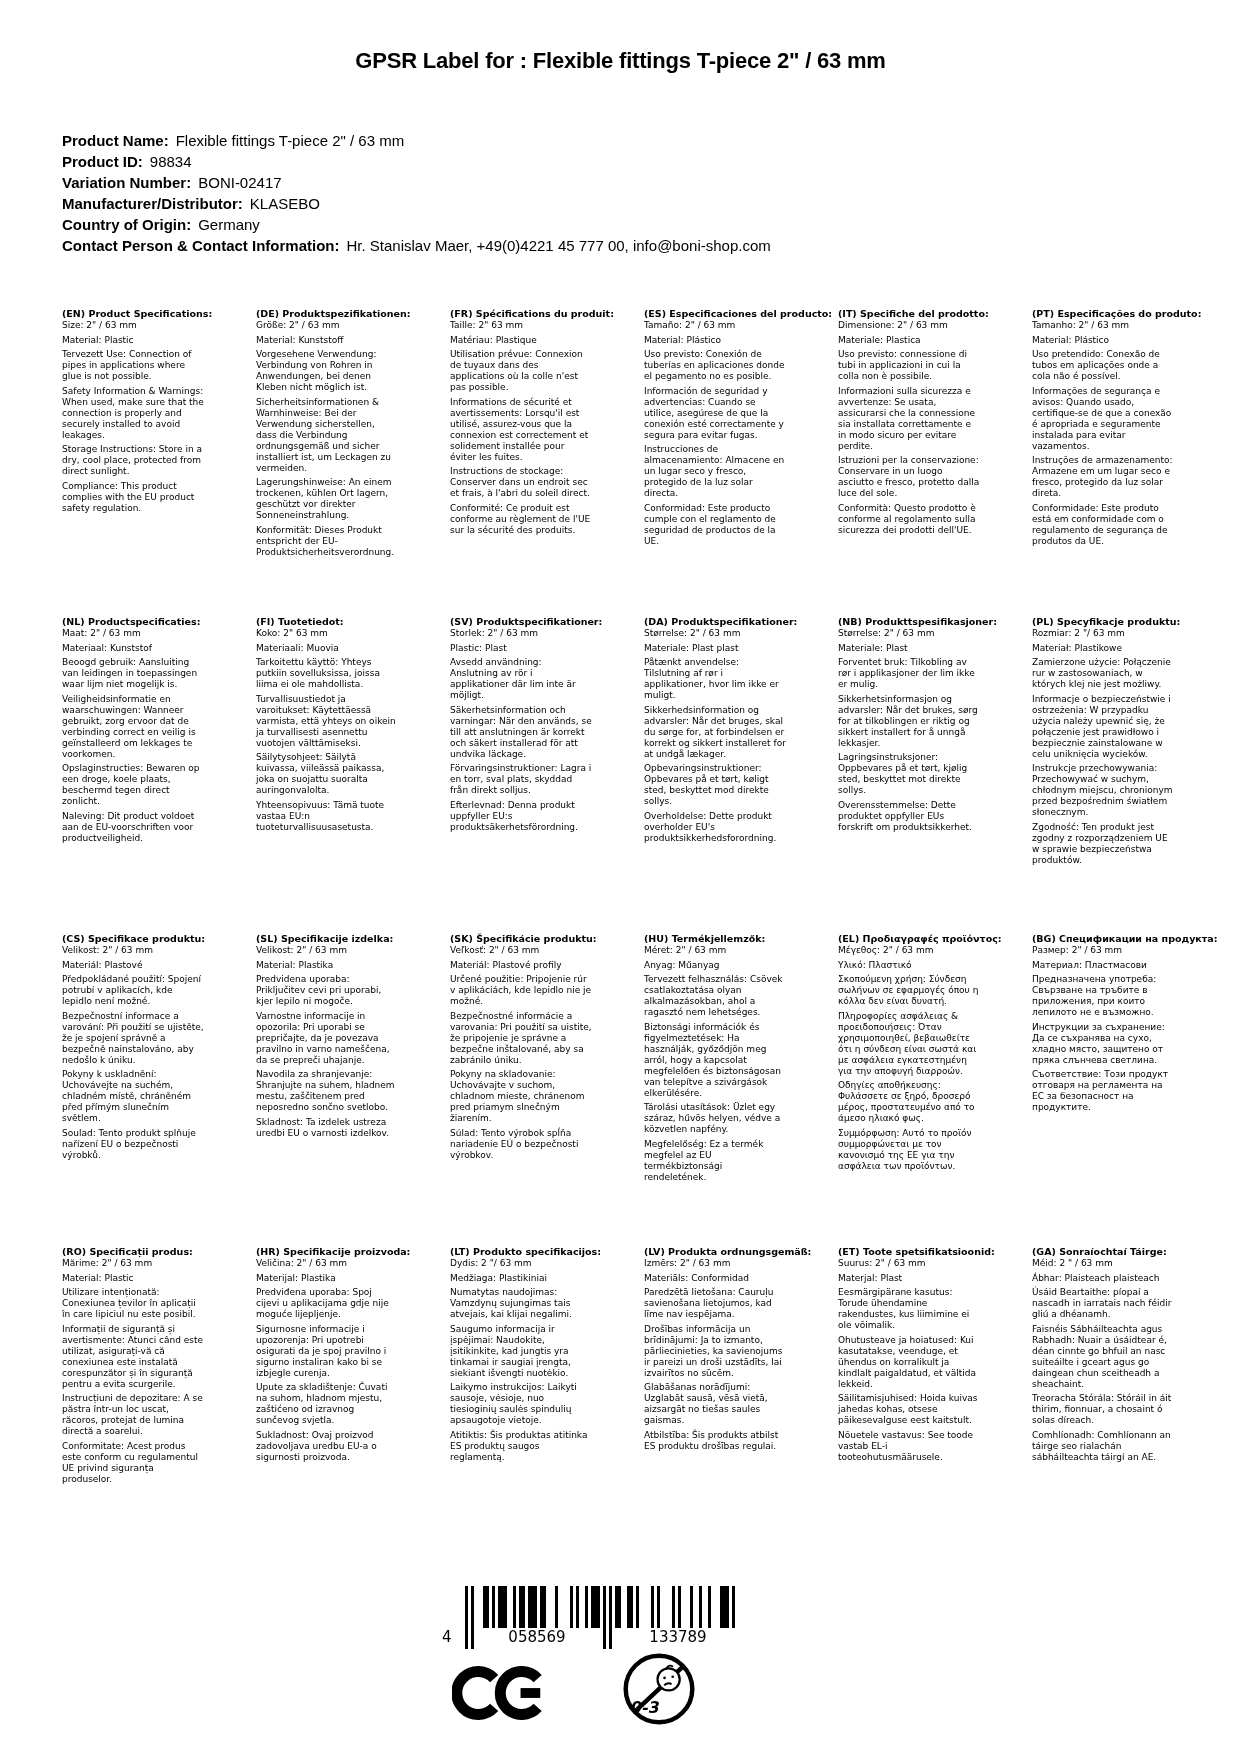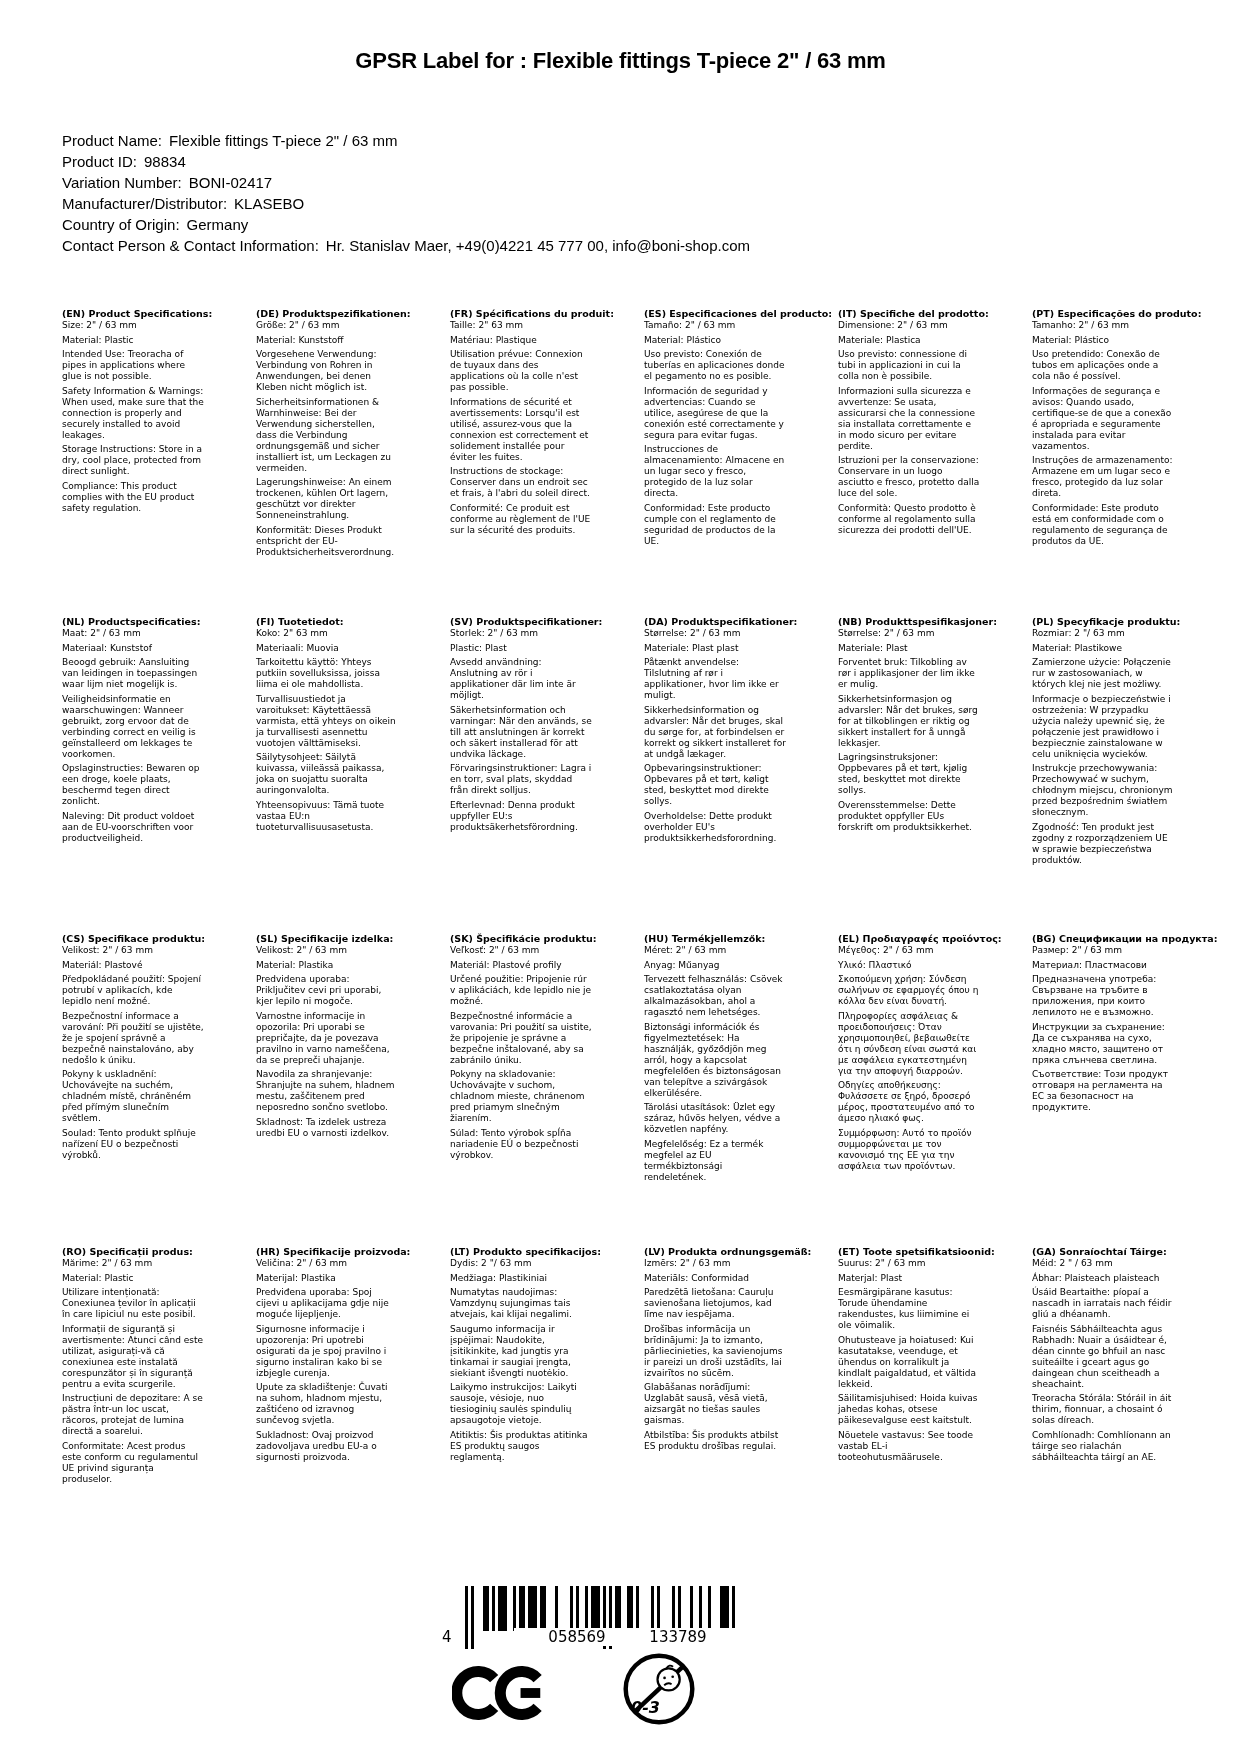--- a/index.html
+++ b/index.html
@@ -3,32 +3,32 @@
 <meta charset="utf-8">
 <style>
   html,body{margin:0;padding:0;background:#fff;}
   .page{position:relative;width:1241px;height:1754px;background:#fff;color:#000;
         font-family:"DejaVu Sans",sans-serif;overflow:hidden;}
   .title{position:absolute;top:48px;left:0;width:1241px;text-align:center;
          font-family:"Liberation Sans","DejaVu Sans",sans-serif;
          font-weight:bold;font-size:22px;letter-spacing:-0.2px;}
   .info{position:absolute;left:62px;top:130px;font-size:15px;line-height:21px;
         font-family:"Liberation Sans","DejaVu Sans",sans-serif;}
-  .info-row .lbl{font-weight:normal;}
+  .info-row .lbl{font-weight:bold;}
   .info-row .val{margin-left:7px;}
   .grid{position:absolute;left:62px;top:308px;display:grid;
         grid-template-columns:repeat(6,194px);
         grid-template-rows:308px 317px 313px auto;}
   .cell{font-size:9px;line-height:11px;}
   .cell .bh{font-weight:bold;font-size:9.5px;white-space:nowrap;margin:0 0 1px 0;}
   .cell p{margin:0 0 3.5px 0;width:142px;}
   .barcode{position:absolute;left:442px;top:1586px;width:310px;height:66px;}
   .barcode svg{position:absolute;left:23px;top:0;}
   .barcode .bc-first{position:absolute;left:0;top:42px;font-size:15px;}
-  .barcode .bc-left{position:absolute;left:32px;top:42px;width:126px;text-align:center;font-size:15px;background:#fff;margin-left:40px;}
+  .barcode .bc-left{position:absolute;left:32px;top:42px;width:126px;text-align:center;font-size:15px;background:#fff;}
   .barcode .bc-right{position:absolute;left:172px;top:42px;width:128px;text-align:center;font-size:15px;background:#fff;}
   .ce{position:absolute;left:452px;top:1664px;}
   .age{position:absolute;left:622px;top:1652px;width:74px;height:74px;}
   .age .age-label{position:absolute;left:9px;bottom:9px;font-size:16px;font-weight:bold;font-style:italic;}
 </style>
 </head>
 <body>
 
 <div class="page">
 
@@ -42,21 +42,21 @@
     <div class="info-row"><span class="lbl">Country of Origin:</span><span class="val">Germany</span></div>
     <div class="info-row"><span class="lbl">Contact Person &amp; Contact Information:</span><span class="val">Hr. Stanislav Maer, +49(0)4221 45 777 00, info@boni-shop.com</span></div>
   </div>
 
   <div class="grid">
 
     <div class="cell">
       <div class="bh">(EN) Product Specifications:</div>
       <p>Size: 2" / 63 mm</p>
       <p>Material: Plastic</p>
-      <p>Intended Use: Treoracha of pipes in applications where glue is not possible.</p>
+      <p>Tervezett Use: Connection of pipes in applications where glue is not possible.</p>
       <p>Safety Information &amp; Warnings: When used, make sure that the connection is properly and securely installed to avoid leakages.</p>
       <p>Storage Instructions: Store in a dry, cool place, protected from direct sunlight.</p>
       <p>Compliance: This product complies with the EU product safety regulation.</p>
     </div>
     <div class="cell">
       <div class="bh">(DE) Produktspezifikationen:</div>
       <p>Größe: 2" / 63 mm</p>
       <p>Material: Kunststoff</p>
       <p>Vorgesehene Verwendung: Verbindung von Rohren in Anwendungen, bei denen Kleben nicht möglich ist.</p>
       <p>Sicherheitsinformationen &amp; Warnhinweise: Bei der Verwendung sicherstellen, dass die Verbindung ordnungsgemäß und sicher installiert ist, um Leckagen zu vermeiden.</p>

